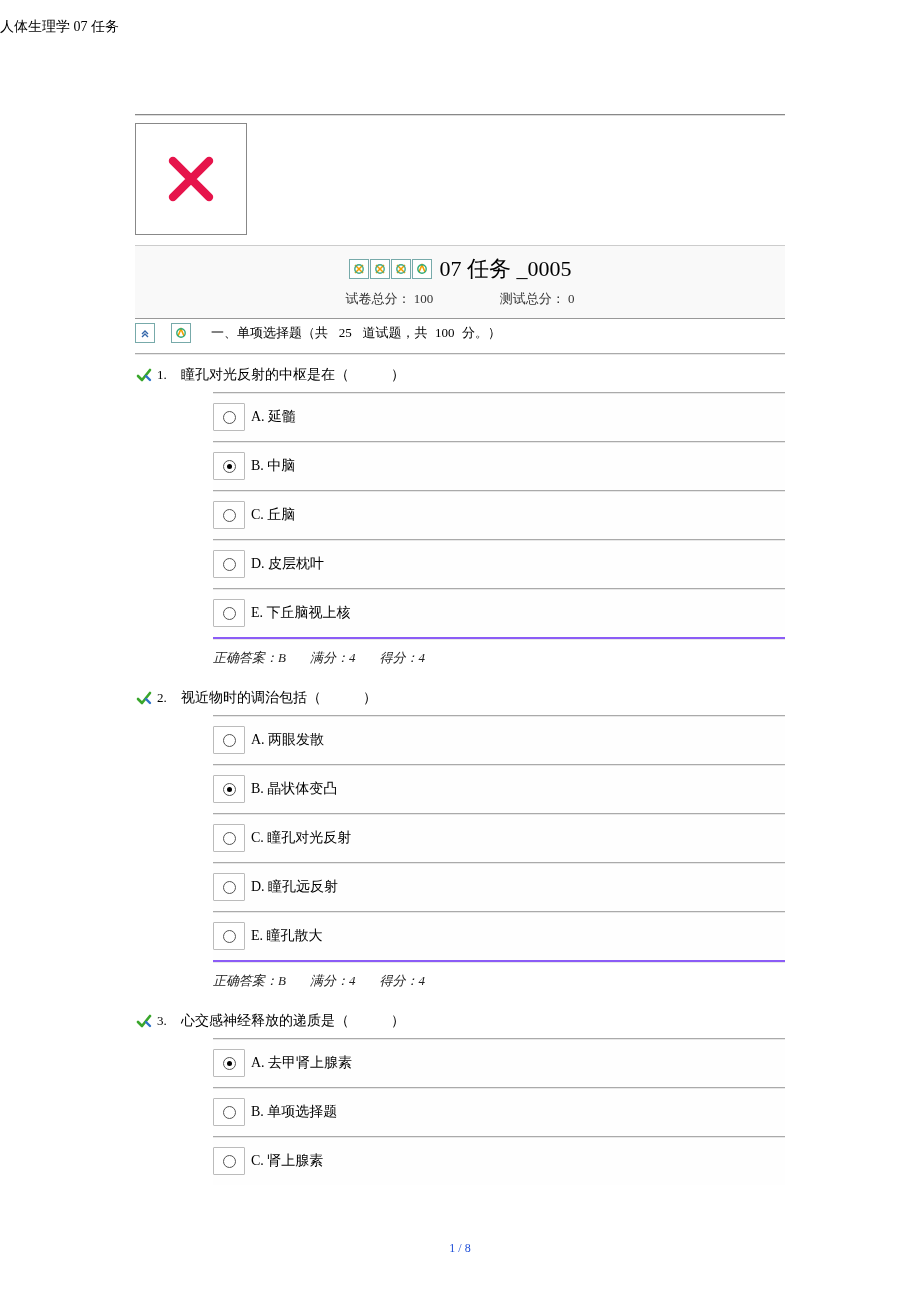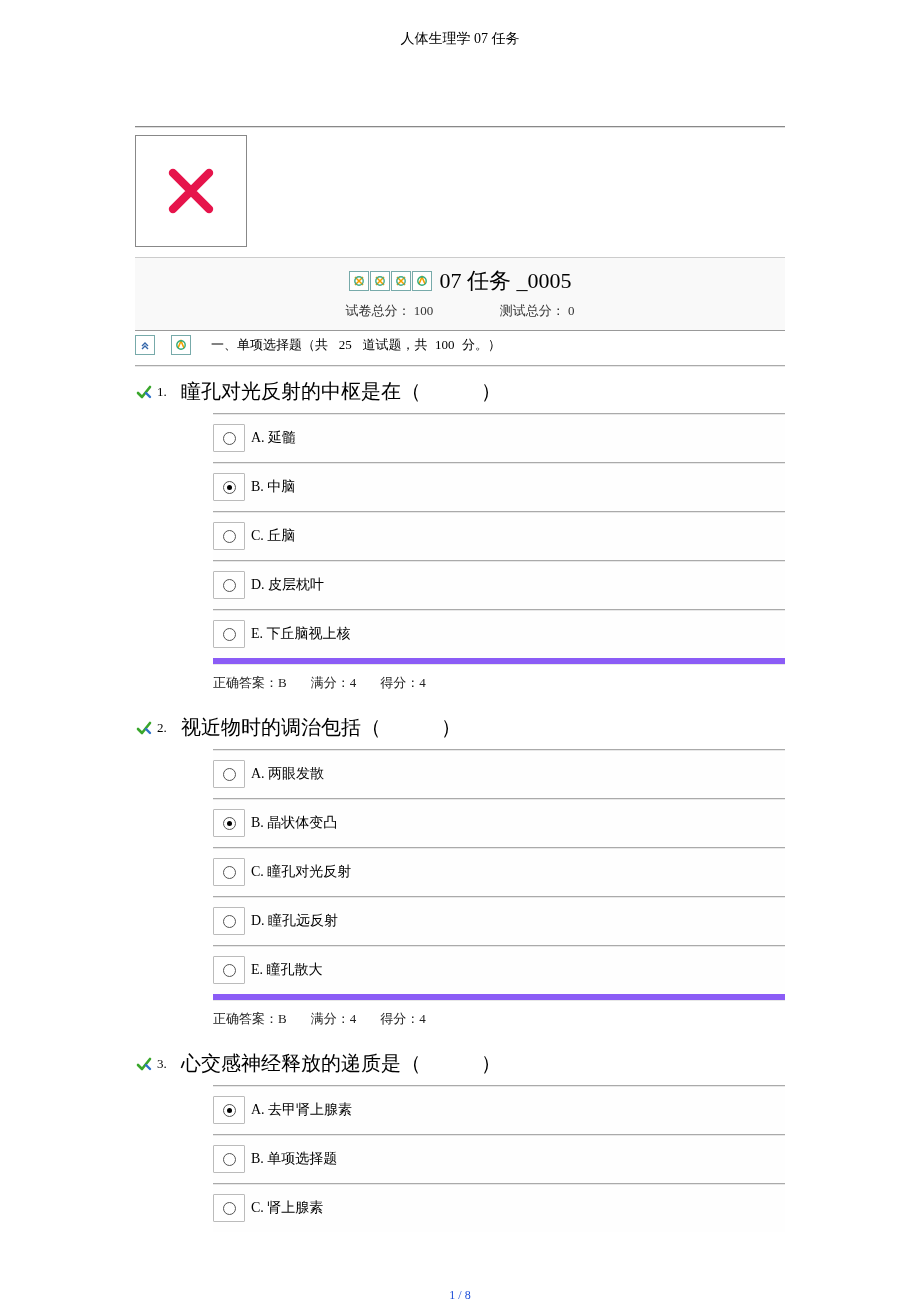--- a/index.html
+++ b/index.html
@@ -5,22 +5,21 @@
   body {
     margin: 0;
     padding: 0;
     font-family: "SimSun", "宋体", serif;
     font-size: 14px;
     color: #000;
     background: #fff;
     width: 920px;
   }
   .page-header {
-    text-align: center;
-    padding-top: 30px;
+    padding-top: 18px;
     font-size: 14px;
   }
   .content {
     margin: 78px 135px 0 135px;
   }
   .top-rule {
     border-top: 1px solid #888;
     box-shadow: 0 1px 0 #ddd;
     margin-bottom: 6px;
   }
@@ -103,21 +102,21 @@
     width: 18px; height: 18px;
     display:inline-flex; align-items:center; justify-content:center;
     margin-right: 2px;
   }
   .q-num {
     font-size: 13px;
     margin: 0 6px 0 2px;
     min-width: 18px;
   }
   .q-text {
-    font-size: 20px;
+    font-size: 14px;
   }
   .options {
     margin: 8px 0 0 78px;
   }
   .option {
     border-top: 1px solid #aaa;
     box-shadow: 0 1px 0 #e8e8e8 inset;
     padding: 0;
     display: flex;
     align-items: center;
@@ -144,26 +143,27 @@
     content: "";
     width: 5px; height: 5px;
     border-radius: 50%;
     background: #000;
   }
   .opt-label {
     font-size: 14px;
     margin-left: 2px;
   }
   .answer-row {
-    border-top: 6px solid #8b5cf6;
+    border-top: 2px solid #8b5cf6;
     box-shadow: 0 1px 0 #e8e8e8 inset;
     font-size: 13px;
     padding: 10px 0 10px 0;
     color: #222;
     margin-left: 78px;
+    font-style: italic;
   }
   .answer-row span.sep { display:inline-block; width:24px; }
 
   .page-footer {
     position: relative;
     text-align: center;
     font-size: 12px;
     color: #1d4ed8;
     margin-top: 56px;
     padding-bottom: 20px;

